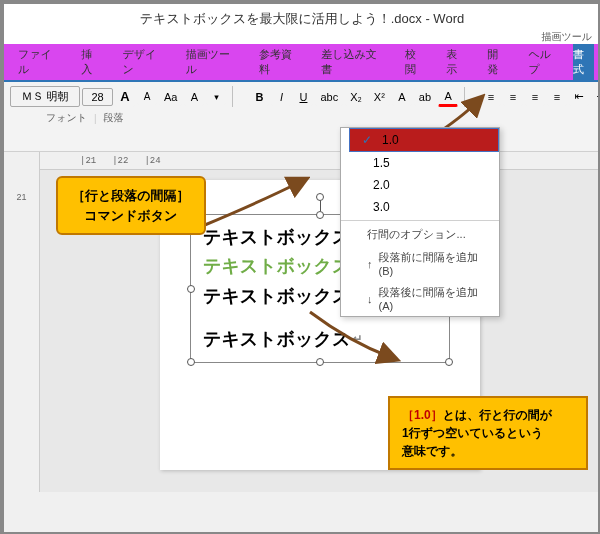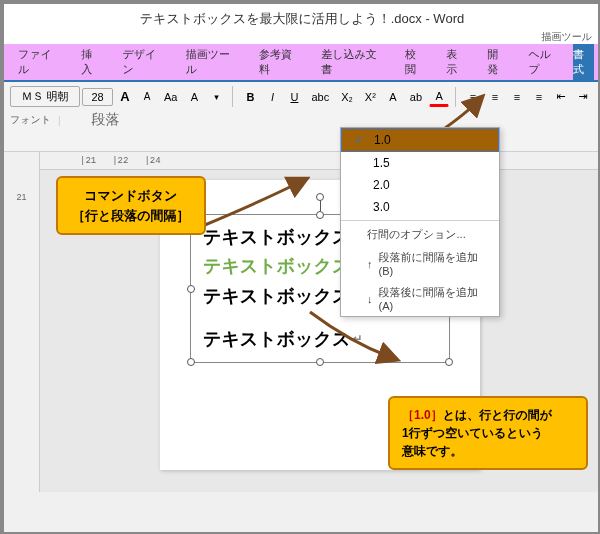--- a/index.html
+++ b/index.html
@@ -18,21 +18,21 @@
       text-align: center;
       font-size: 13px;
       color: #333;
       padding: 6px 0 2px;
       border-bottom: none;
     }
 
     
     .ribbon-tabs {
       display: flex;
-      background: #f0abfc;
+      background: #d946ef;
       padding: 0 6px;
       gap: 4px;
       font-size: 11px;
       color: #333;
       border-bottom: 2px solid #2e75b6;
       padding-bottom: 0;
     }
     .ribbon-tab {
       padding: 3px 8px;
       cursor: pointer;
@@ -66,21 +66,21 @@
       gap: 3px;
       font-size: 11px;
     }
 
     .tb-group {
       display: flex;
       align-items: center;
       gap: 2px;
       border-right: 1px solid #c0c0c0;
       padding-right: 6px;
-      margin-right: 3px;
+      margin-right: 12px;
     }
 
     .tb-btn {
       background: #f3f3f3;
       border: 1px solid transparent;
       border-radius: 2px;
       padding: 2px 4px;
       cursor: pointer;
       font-size: 11px;
       min-width: 20px;
@@ -100,22 +100,23 @@
       font-size: 12px;
     }
     .ls-item {
       padding: 4px 12px;
       cursor: pointer;
       display: flex;
       align-items: center;
       gap: 6px;
     }
     .ls-item.selected {
-      background: #a16207;
+      background: #b91c1c;
       border: 1px solid #4472c4;
+      margin-left: 8px;
     }
     .ls-item.selected::before {
       content: '✓';
       color: #2e75b6;
       font-size: 12px;
       min-width: 14px;
     }
     .ls-item:not(.selected)::before {
       content: '';
       min-width: 14px;
@@ -185,21 +186,21 @@
       margin-left: 2px;
     }
 
     
     .callout-bottom {
       position: absolute;
       bottom: 20px;
       right: 20px;
       background: #ffc000;
       border: 2px solid #c07800;
-      border-radius: 6px;
+      border-radius: 0;
       padding: 8px 12px;
       font-size: 12px;
       font-weight: bold;
       color: #000;
       z-index: 200;
       width: 200px;
       line-height: 1.5;
     }
 
     
@@ -293,23 +294,23 @@
         <span class="tb-btn">≡</span>
         <span class="tb-btn">≡</span>
         <span class="tb-btn">≡</span>
         <span class="tb-btn">⇤</span>
         <span class="tb-btn">⇥</span>
       </div>
 
     </div>
 
     <div class="toolbar-row2">
-      <span style="font-size:10px;color:#666;">フォント</span>
+      <span style="font-size:10px;color:#666;margin-left:36px;">フォント</span>
       <span style="font-size:10px;color:#ccc;margin:0 4px;">|</span>
-      <span style="font-size:14px;color:#666;margin-left:24px;">段落</span>
+      <span style="font-size:10px;color:#666;">段落</span>
     </div>
 
     <div class="line-spacing-dropdown">
       <div class="ls-item selected">
         <span>1.0</span>
       </div>
       <div class="ls-item">
         <span>1.5</span>
       </div>
       <div class="ls-item">
@@ -386,22 +387,22 @@
             <span class="pilcrow">↵</span>
           </div>
           <div class="tb-text-line" style="margin-top:18px;">
             <span>テキストボックス</span>
             <span class="pilcrow">↵</span>
           </div>
         </div>
       </div>
 
       <div class="callout-top" style="position:absolute;top:24px;left:16px;">
+        <div>［行と段落の間隔］</div>
         <div>コマンドボタン</div>
-        <div>［行と段落の間隔］</div>
       </div>
 
       <svg style="position:absolute;top:20px;left:140px;width:130px;height:70px;pointer-events:none;" viewBox="0 0 130 70">
         <defs>
           <marker id="arrowhead2" markerWidth="8" markerHeight="8" refX="4" refY="4" orient="auto">
             <path d="M0,0 L0,8 L8,4 z" fill="#7b4a1e"></path>
           </marker>
         </defs>
         <path d="M 20,55 Q 80,30 120,10" stroke="#7b4a1e" stroke-width="3" fill="none" marker-end="url(#arrowhead2)"></path>
       </svg>

